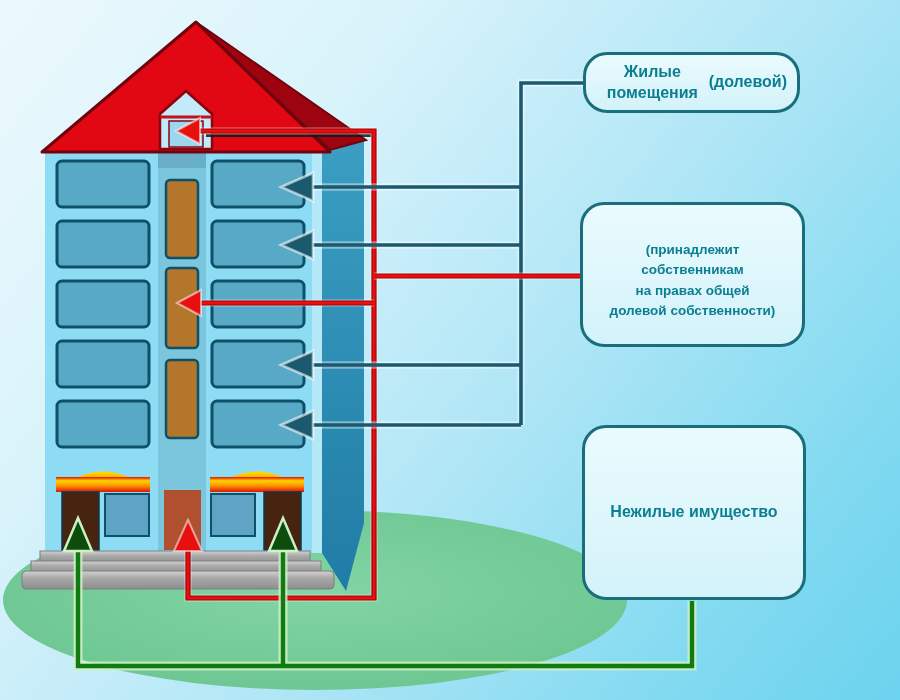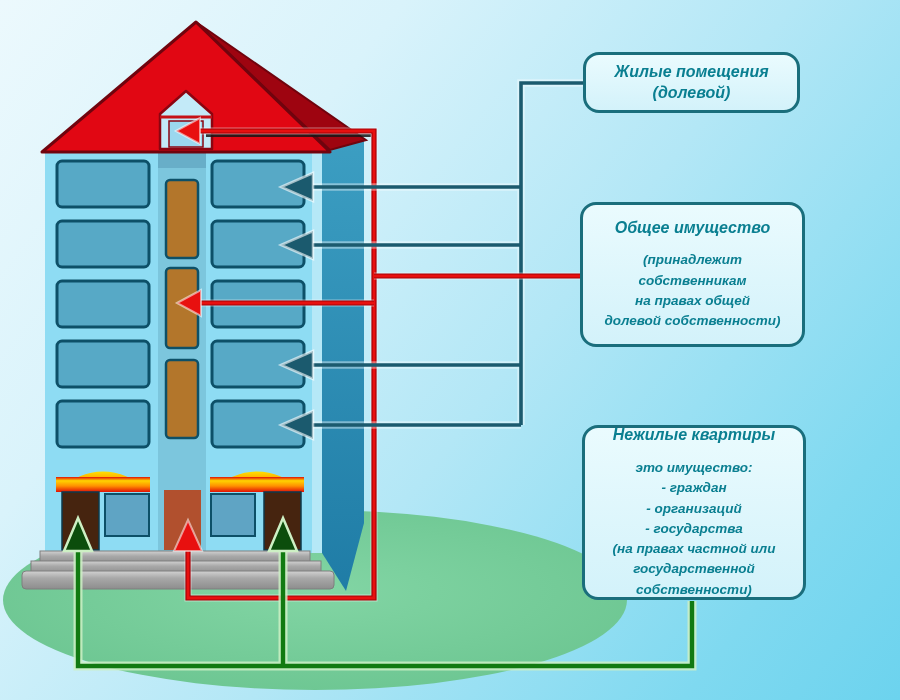--- a/index.html
+++ b/index.html
@@ -7,28 +7,27 @@
     width:900px;height:700px;overflow:hidden;
     font-family:"Liberation Sans","DejaVu Sans",sans-serif;
   }
   .stage{
     position:relative;width:900px;height:700px;
     background:linear-gradient(128deg,#ecf9fd 0%,#d9f3fb 28%,#b3e7f6 55%,#7fd9f0 85%,#6cd3ee 100%);
   }
   .scene{position:absolute;left:0;top:0;z-index:1;}
   .label-box{
     position:absolute;z-index:2;box-sizing:border-box;
-    display:flex;flex-direction:column;justify-content:center;align-items:center;
+    display:flex;justify-content:center;align-items:center;
     background:linear-gradient(180deg,#eafbfe 0%,#d3f2fa 100%);
     border:3px solid var(--box-border,#1a6e7c);
-    border-radius:16px;
+    border-radius:24px;
     color:var(--box-text,#0a7f91);
     text-align:center;
     padding:6px 10px;
-    font-style:italic;
   }
   .box-title{font-size:16px;font-weight:bold;line-height:1.3;white-space:pre-line;}
   .box-body{font-size:13.5px;font-weight:600;line-height:1.5;white-space:pre-line;margin-top:12px;}
   #box-residential{left:583px;top:52px;width:217px;height:61px;}
   #box-common{left:580px;top:202px;width:225px;height:145px;}
   #box-nonresidential{left:582px;top:425px;width:224px;height:175px;}
 </style>
 </head>
 <body>
 
@@ -163,30 +162,22 @@
       <polygon points="283,518 269,551 297,551" fill="#0c4d0c" stroke="var(--line-green-light)" stroke-width="2.5"></polygon>
     </g>
   </svg>
 
   <div class="label-box" id="box-residential">
     <div class="box-title">Жилые помещения</div>
     <div class="box-title">(долевой)</div>
   </div>
 
   <div class="label-box" id="box-common">
-    <div class="box-title">Общее имущество</div>
     <div class="box-body">(принадлежит собственникам
 на правах общей
 долевой собственности)</div>
   </div>
 
   <div class="label-box" id="box-nonresidential">
-    <div class="box-title">Нежилые квартиры</div>
-    <div class="box-body">это имущество:
-- граждан
-- организаций
-- государства
-(на правах частной или
-государственной
-собственности)</div>
+    <div class="box-title">Нежилые имущество</div>
   </div>
 
 </div>
 
 </body></html>

